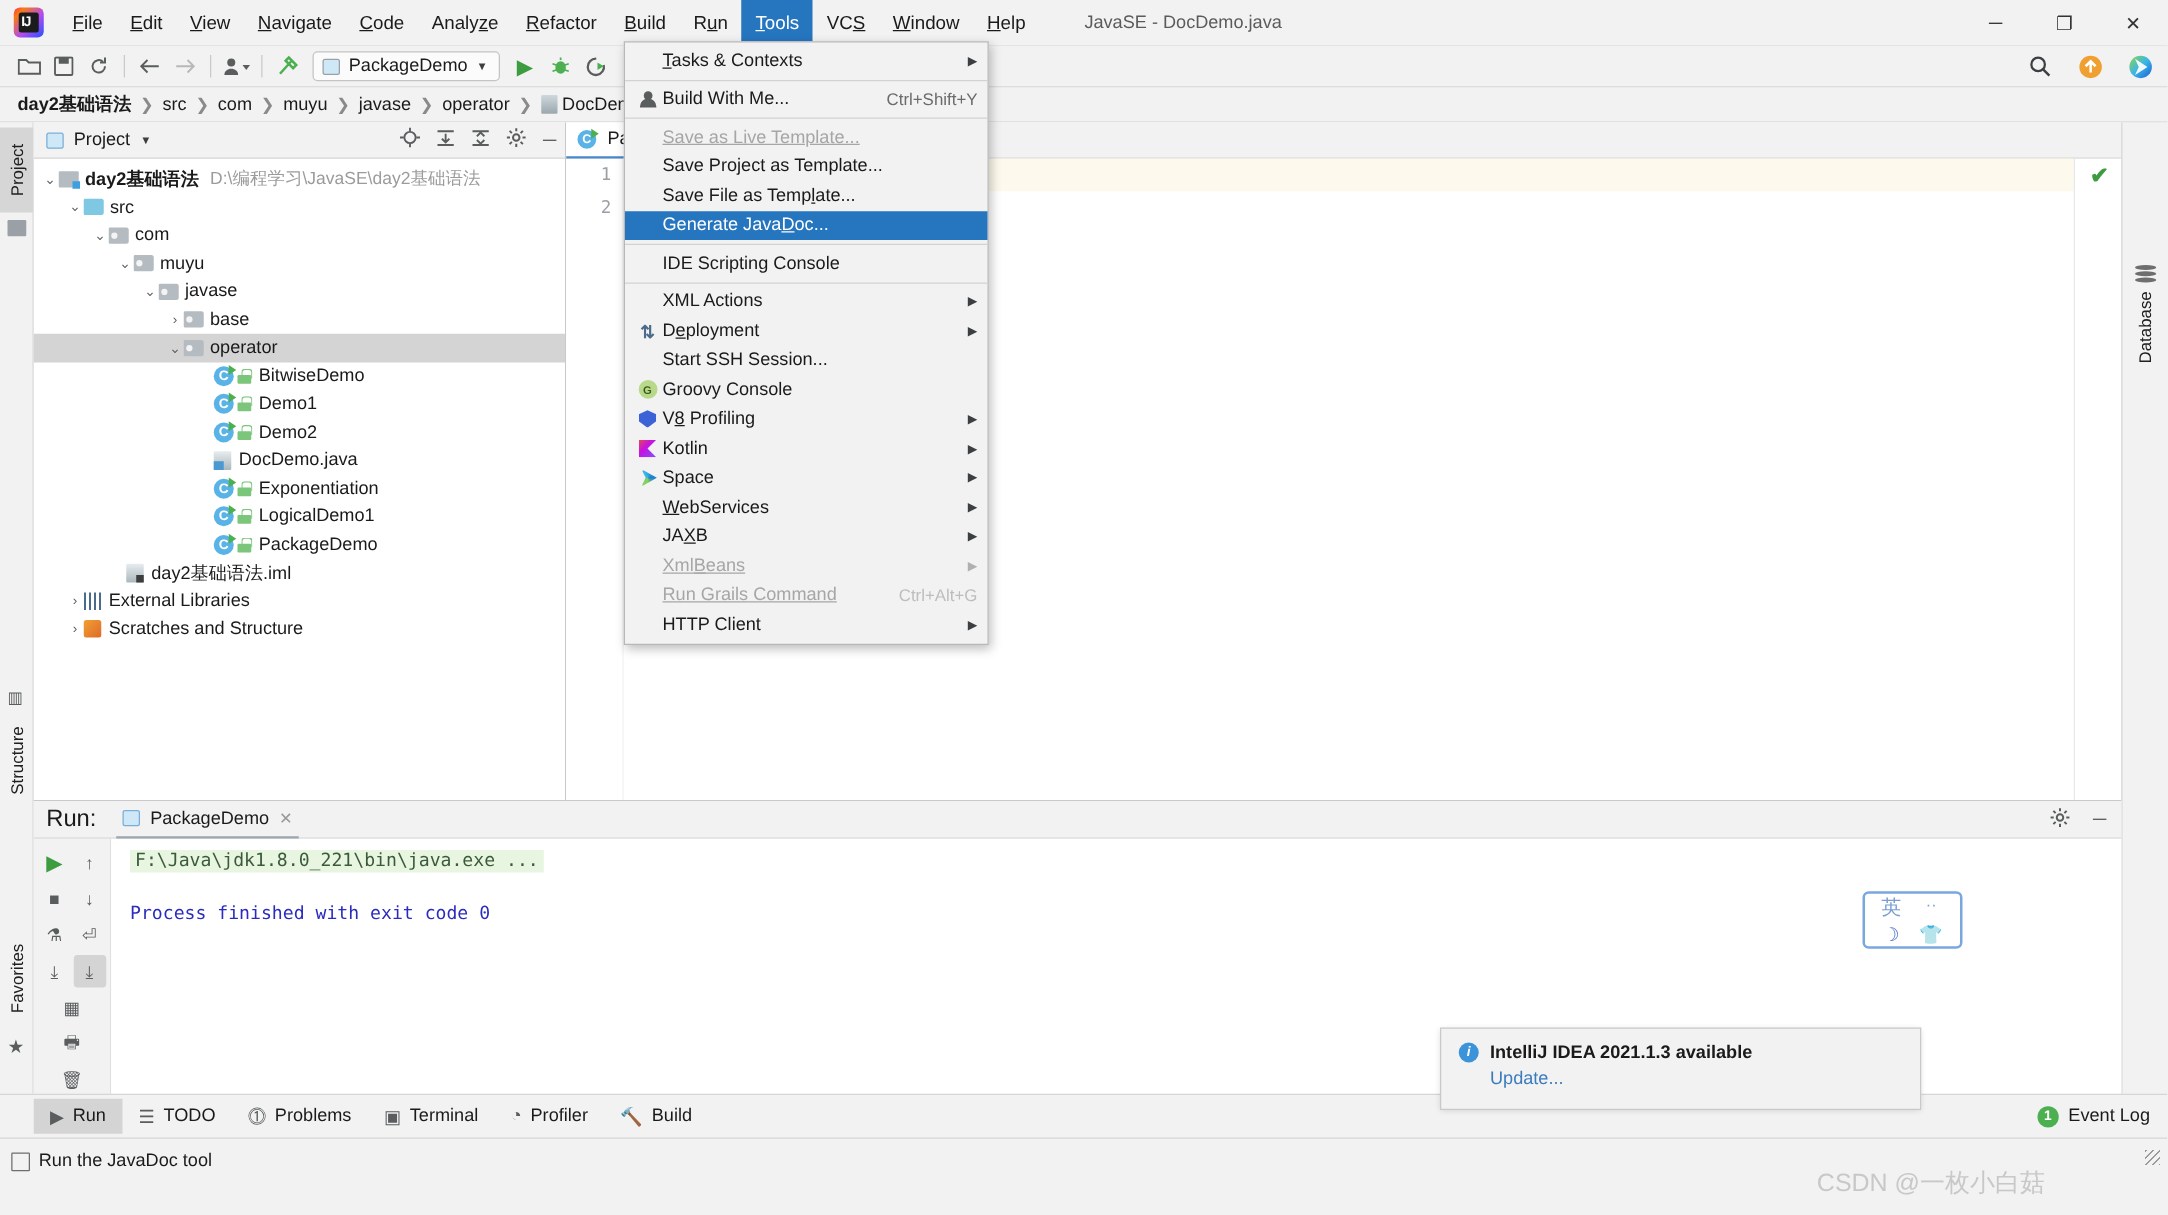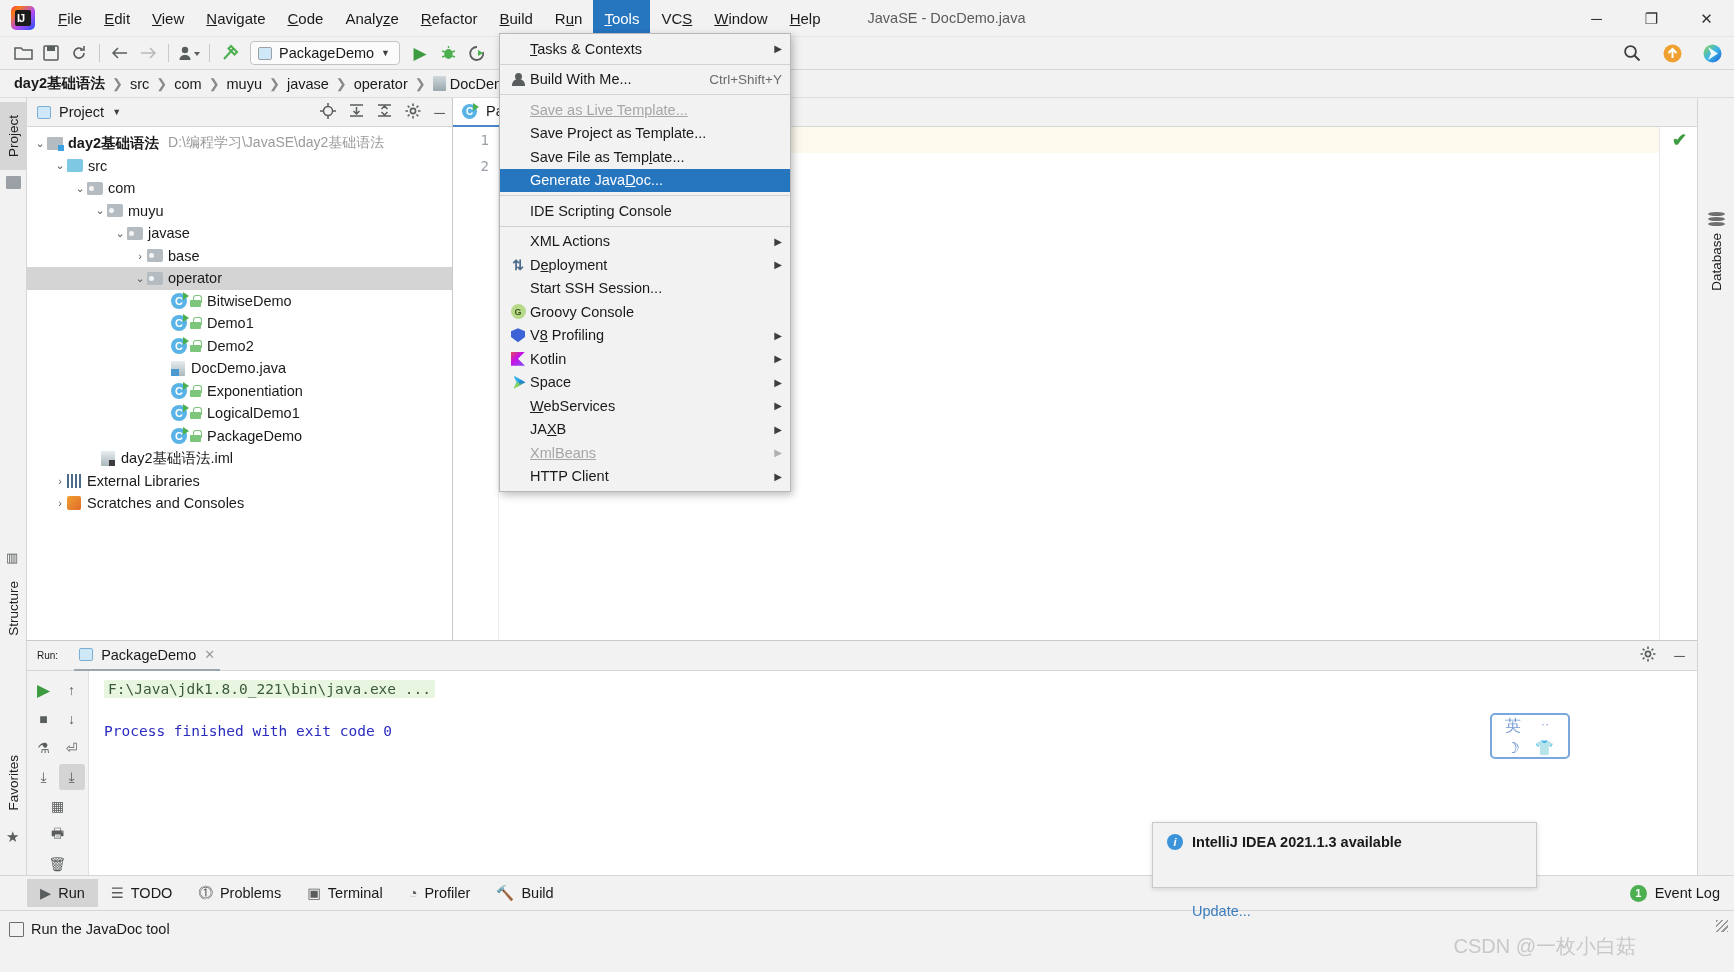--- a/index.html
+++ b/index.html
@@ -184,21 +184,21 @@
      clip-path:polygon(0 0,100% 0,50% 50%,100% 100%,0 100%);}
   .mic-space{ width:15px;height:15px;border-radius:50%;
      background:conic-gradient(from 200deg,#8ed64a,#3bb6e8,#1a7fd4,#8ed64a);
      clip-path:polygon(18% 4%,100% 50%,18% 96%,40% 50%);}
 
   
   .runwin{ position:absolute; left:27px; top:640px; right:37px; height:235px; background:#fff;
      border-top:1px solid #c9c9c9;}
   .run-head{ height:30px; background:#f2f2f2; display:flex; align-items:center; padding-left:10px;
      border-bottom:1px solid #d6d6d6; position:relative;}
-  .run-head .lbl{ font-size:10px; margin-right:16px;}
+  .run-head .lbl{ font-size:19px; margin-right:16px;}
   .run-tab{ display:flex; align-items:center; gap:8px; height:30px; padding:0 5px;
      border-bottom:2px solid #9aa7b0; font-size:14.5px;}
   .run-tab .sq{ width:14px;height:13px;border:1.6px solid #7aaed6;border-radius:2px;background:#cfe8f7;}
   .run-tab .x{ color:#9a9a9a; font-size:13px;}
   .run-head .acts{ position:absolute; right:12px; display:flex; gap:18px; color:#5a5d5e; align-items:center;}
   .run-side{ position:absolute; left:0; top:30px; width:62px; height:205px; background:#f2f2f2;
      border-right:1px solid #e0e0e0; display:flex; flex-direction:column; align-items:center; gap:3px; padding-top:6px;}
   .rs-ic{ width:26px;height:26px;display:flex;align-items:center;justify-content:center;color:#5a5d5e;font-size:14px;}
   .rs-ic.green{ color:#3d9c40; font-size:17px;}
   .rs-ic.sel{ background:#d4d4d4; border-radius:3px;}
@@ -207,21 +207,21 @@
   .c-cmd{ background:#e8f5e0; color:#3a5a3a; display:inline-block; padding:1px 4px;}
   .c-fin{ color:#2b2bbf; margin-top:25px;}
 
   
   .notif{ position:absolute; left:1152px; top:822px; width:385px; height:66px;
      background:#f2f2f2; border:1px solid #c9c9c9; box-shadow:0 1px 5px rgba(0,0,0,.14); z-index:50;}
   .notif .ln1{ display:flex; align-items:center; gap:9px; padding:11px 0 0 14px;}
   .notif .ibadge{ width:16px;height:16px;border-radius:50%;background:#3b93d9;color:#fff;
      font-size:11px;font-weight:bold;display:flex;align-items:center;justify-content:center;font-style:italic;}
   .notif .t{ font-size:14.5px; font-weight:bold; color:#1a1a1a;}
-  .notif .lnk{ padding:5px 0 0 39px; font-size:14.5px; color:#3b7cbd; cursor:pointer;margin-top:48px;}
+  .notif .lnk{ padding:5px 0 0 39px; font-size:14.5px; color:#3b7cbd; cursor:pointer;}
 
   
   .ime{ position:absolute; left:1490px; top:713px; width:80px; height:46px;
      background:#fff; border:2px solid #7aa7dd; border-radius:5px; z-index:55;
      display:flex; flex-wrap:wrap; align-content:center; padding:3px 6px; gap:2px;}
   .ime .ch{ color:#7a9fd4; font-size:16px; width:30px; text-align:center;}
   .ime .dots{ color:#7a9fd4; font-size:13px; width:30px; text-align:center;}
   .ime .mn{ color:#4a76c4; font-size:15px; width:30px; text-align:center;}
   .ime .sh{ color:#4a76c4; font-size:15px; width:30px; text-align:center;}
 
@@ -515,21 +515,21 @@
         <span>day2基础语法.iml</span>
       </div>
       <div class="row" style="padding-left:26px;">
         <span class="arrow">›</span>
         <span class="libic"></span>
         <span>External Libraries</span>
       </div>
       <div class="row" style="padding-left:26px;">
         <span class="arrow">›</span>
         <span class="scrcon"></span>
-        <span>Scratches and Consoles</span>
+        <span>Scratches and Structure</span>
       </div>
     </div>
   </div>
 
   <div class="editorzone">
     <div class="tabbar">
       <div class="tab">
         <span class="cls">C</span>
         <span>PackageDemo</span>
       </div>
@@ -644,20 +644,25 @@
     <div class="it">
       <span class="ic"></span>
       <span class="lb">JA<u>X</u>B</span>
       <span class="sub">▶</span>
     </div>
     <div class="it dis">
       <span class="ic"></span>
       <span class="lb">Xml<u>B</u>eans</span>
       <span class="sub" style="color:#b0b0b0">▶</span>
     </div>
+    <div class="it dis">
+      <span class="ic"></span>
+      <span class="lb">Run Grails Command</span>
+      <span class="ks">Ctrl+Alt+G</span>
+    </div>
     <div class="it">
       <span class="ic"></span>
       <span class="lb">HTTP Client</span>
       <span class="sub">▶</span>
     </div>
   </div>
 
   <div class="runwin">
     <div class="run-head">
       <span class="lbl">Run:</span>

